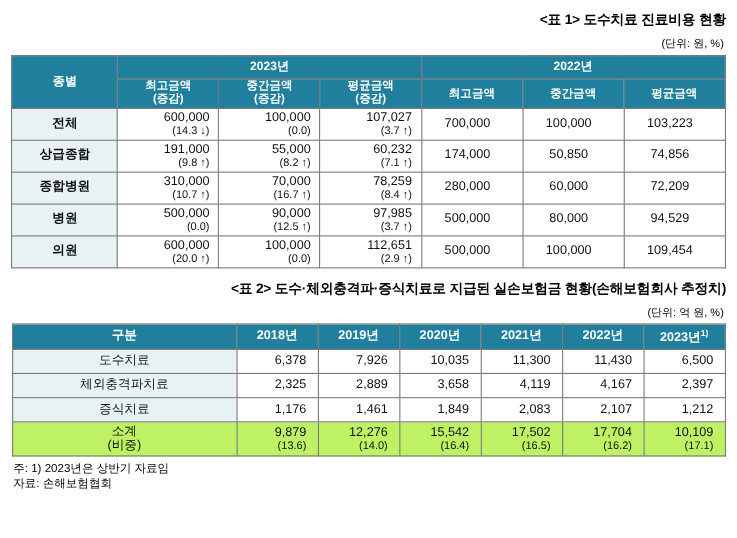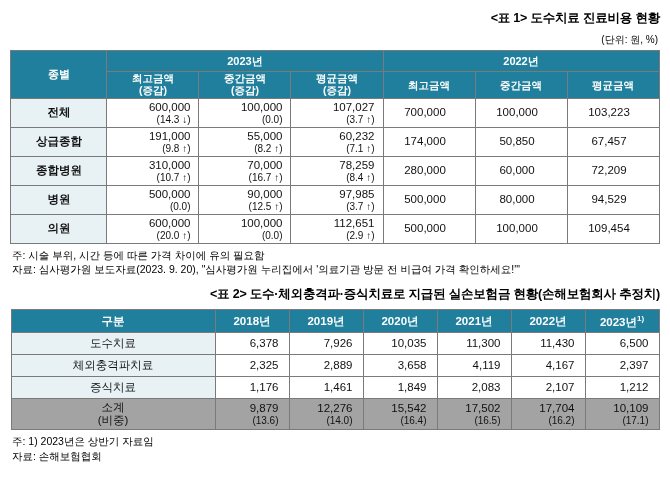--- a/index.html
+++ b/index.html
@@ -97,21 +97,21 @@
   .sp { margin-top: 10px; }
   
   table.t2 thead th { height: 22px; font-size: 11.5px; margin-top: 11px; }
   table.t2 tbody td { height: 21px; font-size: 11.5px; }
   table.t2 tbody td.rowlabel {
     background: #e8f2f5;
     font-weight: normal;
     font-size: 11.5px;
   }
   table.t2 tbody tr.total td {
-    background: #a3a3a3;
+    background: #bef264;
   }
   table.t2 tbody tr.total td.rowlabel {
     font-weight: normal;
   }
   .t2num {
     display: block;
     text-align: right;
     padding-right: 10px;
   }
   .sup { font-size: 8px; vertical-align: super; }
@@ -212,21 +212,21 @@
               <span class="sub">(7.1 ↑)</span>
             </span>
           </td>
         <td>
             <span class="valc">174,000</span>
           </td>
         <td>
             <span class="valc">50,850</span>
           </td>
         <td>
-            <span class="valc">67,457</span>
+            <span class="valc">74,856</span>
           </td>
       </tr>
       <tr>
         <td class="label">종합병원</td>
         <td>
             <span class="val">
               <span class="main">310,000</span>
               <span class="sub">(10.7 ↑)</span>
             </span>
           </td>
@@ -308,26 +308,23 @@
         <td>
             <span class="valc">100,000</span>
           </td>
         <td>
             <span class="valc">109,454</span>
           </td>
       </tr>
     </tbody>
   </table>
 
-  <div class="notes">
-    <div>주:  시술 부위, 시간 등에 따른 가격 차이에 유의 필요함</div>
-    <div>자료: 심사평가원 보도자료(2023. 9. 20), "심사평가원 누리집에서 '의료기관 방문 전 비급여 가격 확인하세요!'"</div>
-  </div>
 
   <div class="table-title sp">&lt;표 2&gt;  도수·체외충격파·증식치료로 지급된 실손보험금 현황(손해보험회사 추정치)</div>
+  <div class="unit-line">(단위: 억 원, %)</div>
 
   <table class="t2">
     <colgroup>
       <col style="width:204px">
       <col style="width:74px">
         <col style="width:74px">
         <col style="width:74px">
       <col style="width:74px">
         <col style="width:74px">
         <col style="width:74px">

